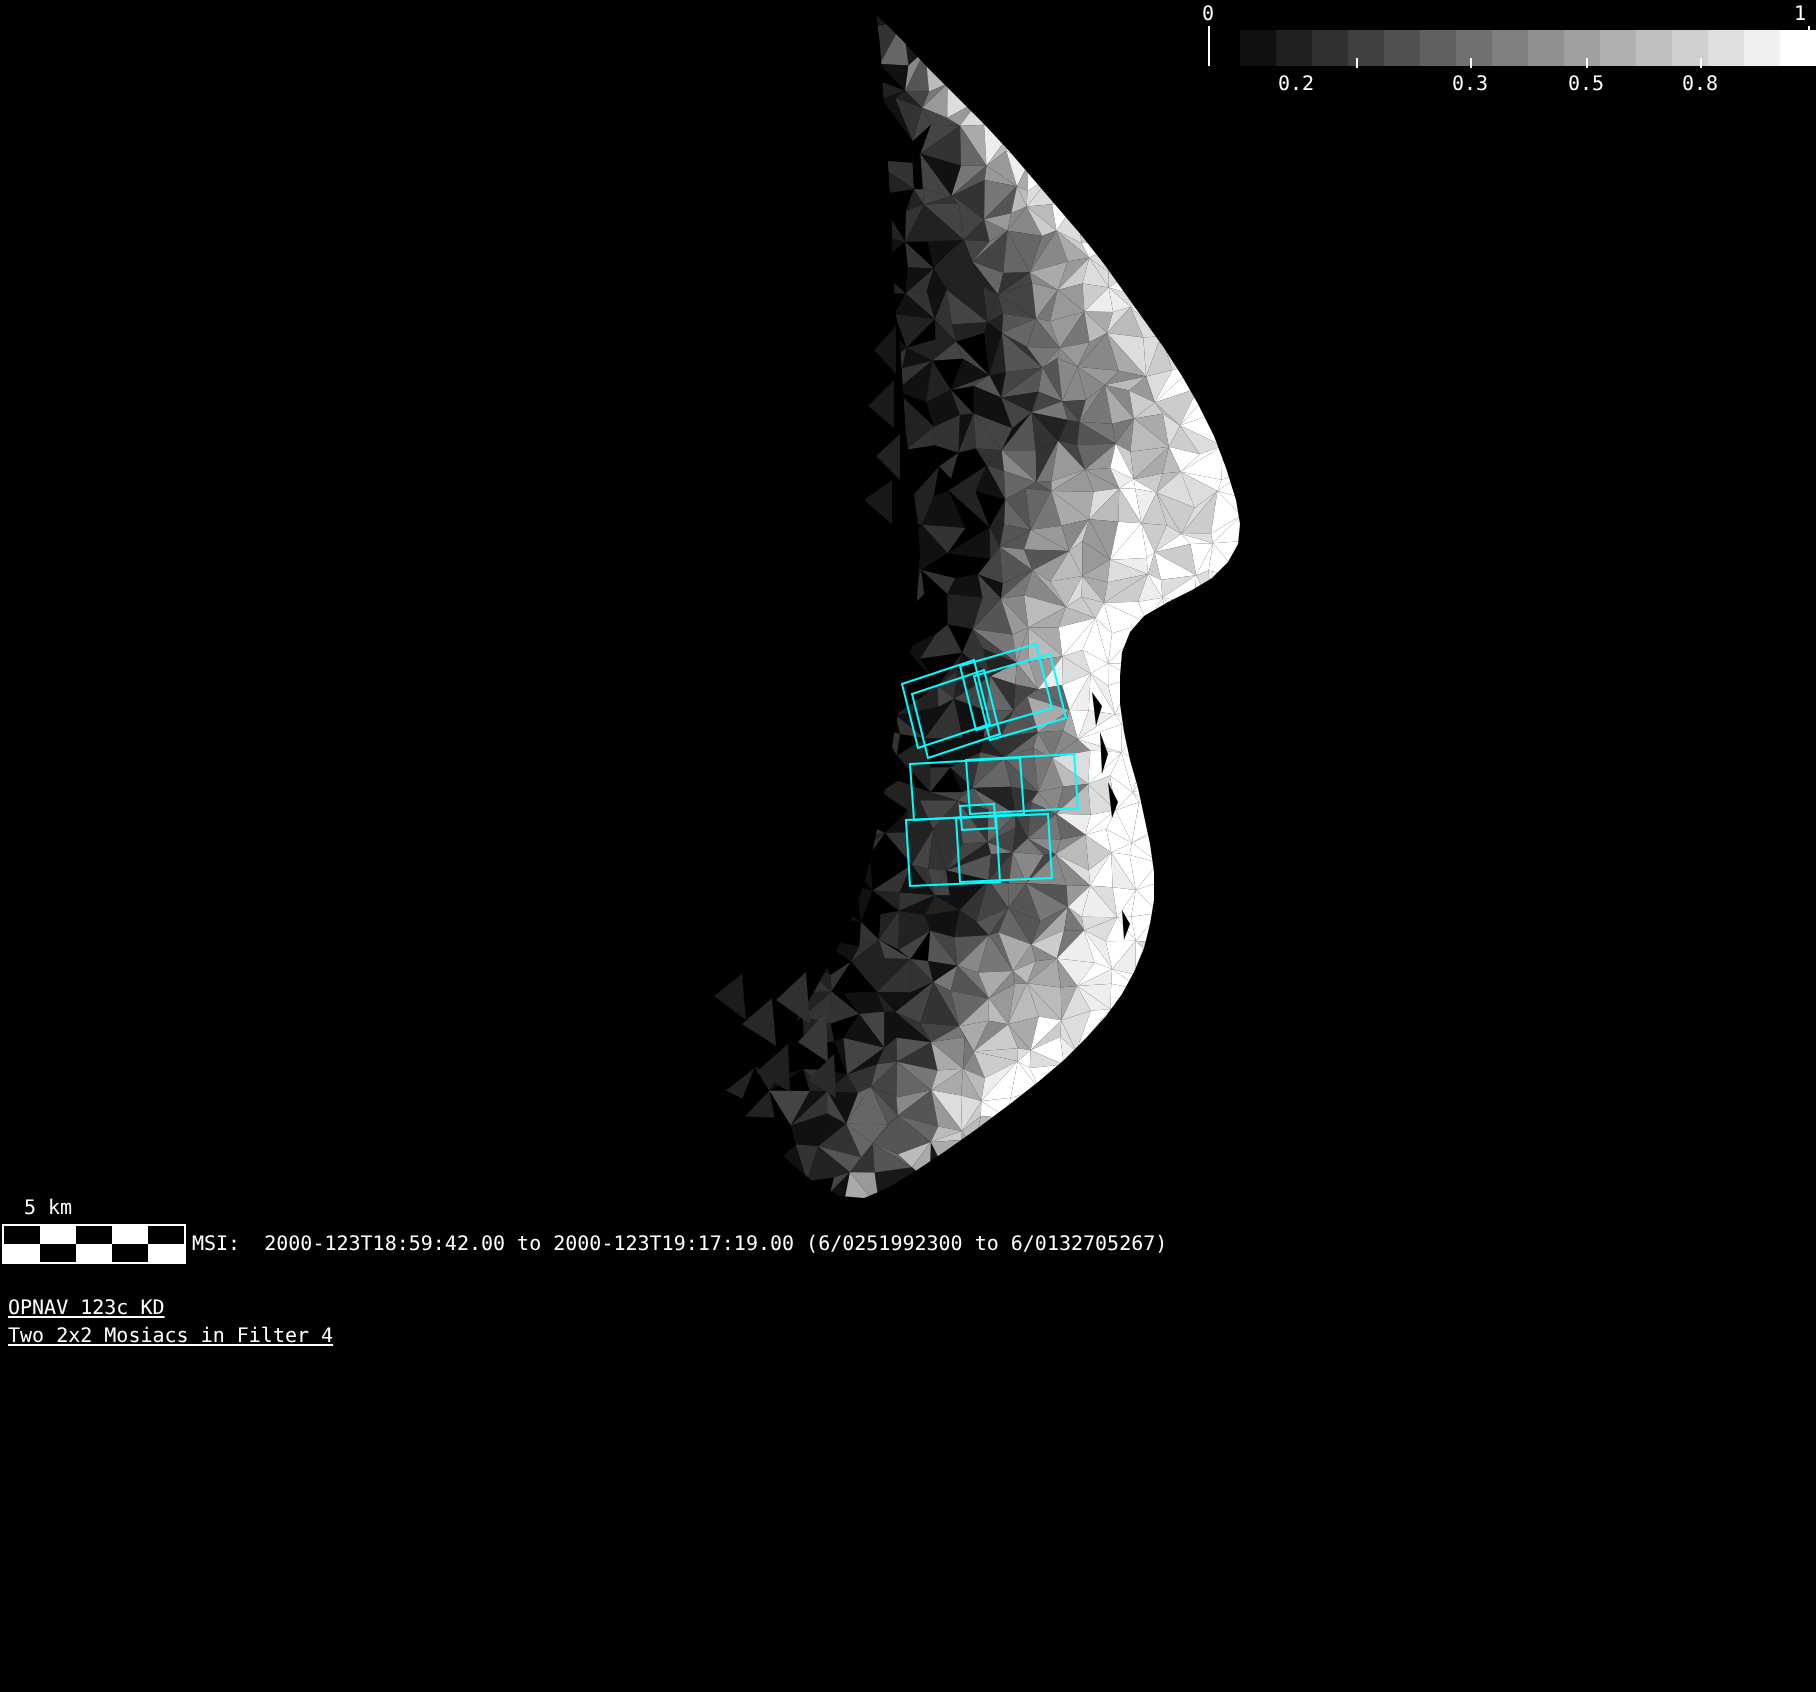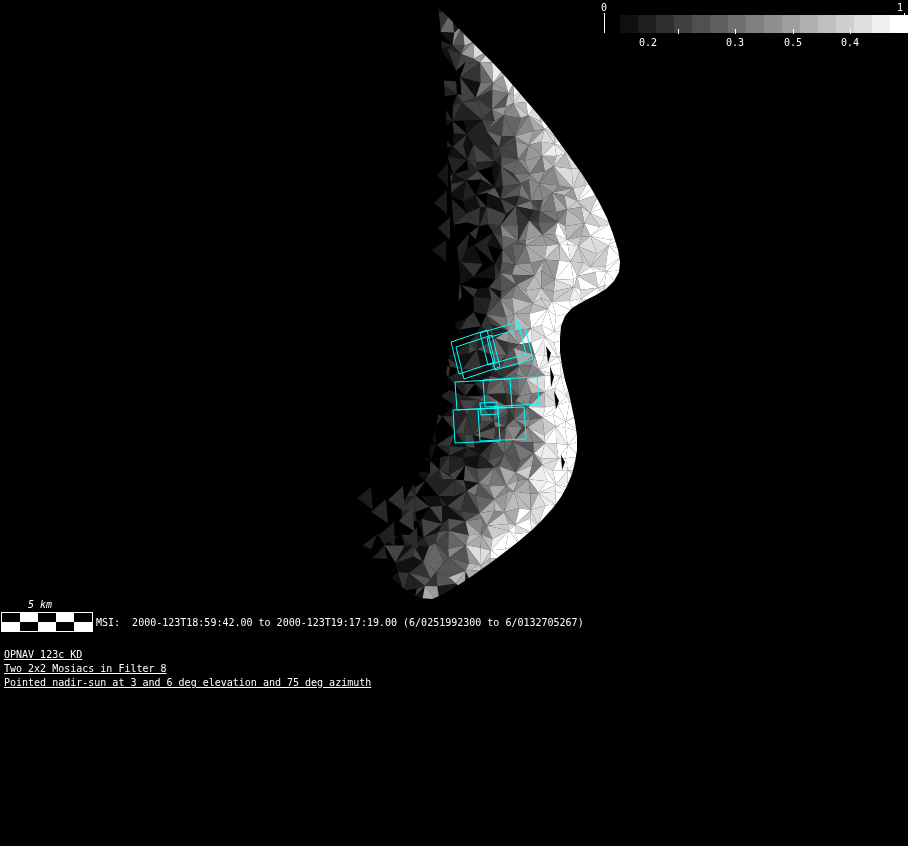--- a/index.html
+++ b/index.html
@@ -10,21 +10,21 @@
   #scene{position:absolute;left:0;top:0;z-index:1;}
   #colorbar-wrap{z-index:2;}
   #cbar-cells{position:absolute;display:flex;}
   .cb-cell{height:18px;}
   .cb-tick{position:absolute;width:1px;height:5px;background:#fff;}
   .cb-ticklabel{position:absolute;top:36px;width:30px;text-align:center;}
   #cb-left-tickline,#cb-right-tickline{position:absolute;width:1px;height:20px;background:#fff;}
   #scalebar{z-index:2;border:1px solid #fff;width:90px;height:18px;left:1px;top:612px;}
   .sb-row{display:flex;height:9px;}
   .sb-cell{width:18px;height:9px;}
-  #scalebar-label{left:28px;top:598px;z-index:2;font-style:italic;}
+  #scalebar-label{left:12px;top:598px;z-index:2;}
   #status-line{left:96px;top:616px;z-index:2;}
   #info-block{left:4px;top:648px;z-index:2;text-decoration:underline;}
   .info-line{font-size:10px;line-height:13.8px;white-space:pre;}
 </style>
 </head>
 <body>
 
 <svg id="scene" width="908" height="846">
     <defs>
       <clipPath id="ast-clip">
@@ -1105,21 +1105,21 @@
   <div id="cb-left-tickline" style="left:604px;top:13px;"></div>
   <div id="cb-right-tickline" style="left:904px;top:13px;"></div>
   <div id="cb-ticks">
       <div class="cb-tick" style="left: 678px; top: 29px;"></div>
       <div class="cb-ticklabel txt" style="left: 633px;">0.2</div>
       <div class="cb-tick" style="left: 735px; top: 29px;"></div>
       <div class="cb-ticklabel txt" style="left: 720px;">0.3</div>
       <div class="cb-tick" style="left: 793px; top: 29px;"></div>
       <div class="cb-ticklabel txt" style="left: 778px;">0.5</div>
       <div class="cb-tick" style="left: 850px; top: 29px;"></div>
-      <div class="cb-ticklabel txt" style="left: 835px;">0.4</div>
+      <div class="cb-ticklabel txt" style="left: 835px;">0.8</div>
     </div>
 </div>
 
 <div id="scalebar-label" class="abs txt">5 km</div>
 <div id="scalebar" class="abs">
     <div class="sb-row">
       <div class="sb-cell" style="width: 18px; height: 9px; background: rgb(0, 0, 0);"></div>
       <div class="sb-cell" style="width: 18px; height: 9px; background: rgb(255, 255, 255);"></div>
       <div class="sb-cell" style="width: 18px; height: 9px; background: rgb(0, 0, 0);"></div>
       <div class="sb-cell" style="width: 18px; height: 9px; background: rgb(255, 255, 255);"></div>
@@ -1131,15 +1131,14 @@
       <div class="sb-cell" style="width: 18px; height: 9px; background: rgb(255, 255, 255);"></div>
       <div class="sb-cell" style="width: 18px; height: 9px; background: rgb(0, 0, 0);"></div>
       <div class="sb-cell" style="width: 18px; height: 9px; background: rgb(255, 255, 255);"></div>
     </div>
   </div>
 
 <div id="status-line" class="abs txt">MSI:  2000-123T18:59:42.00 to 2000-123T19:17:19.00 (6/0251992300 to 6/0132705267)</div>
 
 <div id="info-block" class="abs">
   <div class="info-line">OPNAV 123c KD</div>
-  <div class="info-line">Two 2x2 Mosiacs in Filter 8</div>
-  <div class="info-line">Pointed nadir-sun at 3 and 6 deg elevation and 75 deg azimuth</div>
+  <div class="info-line">Two 2x2 Mosiacs in Filter 4</div>
 </div>
 
 </body></html>

